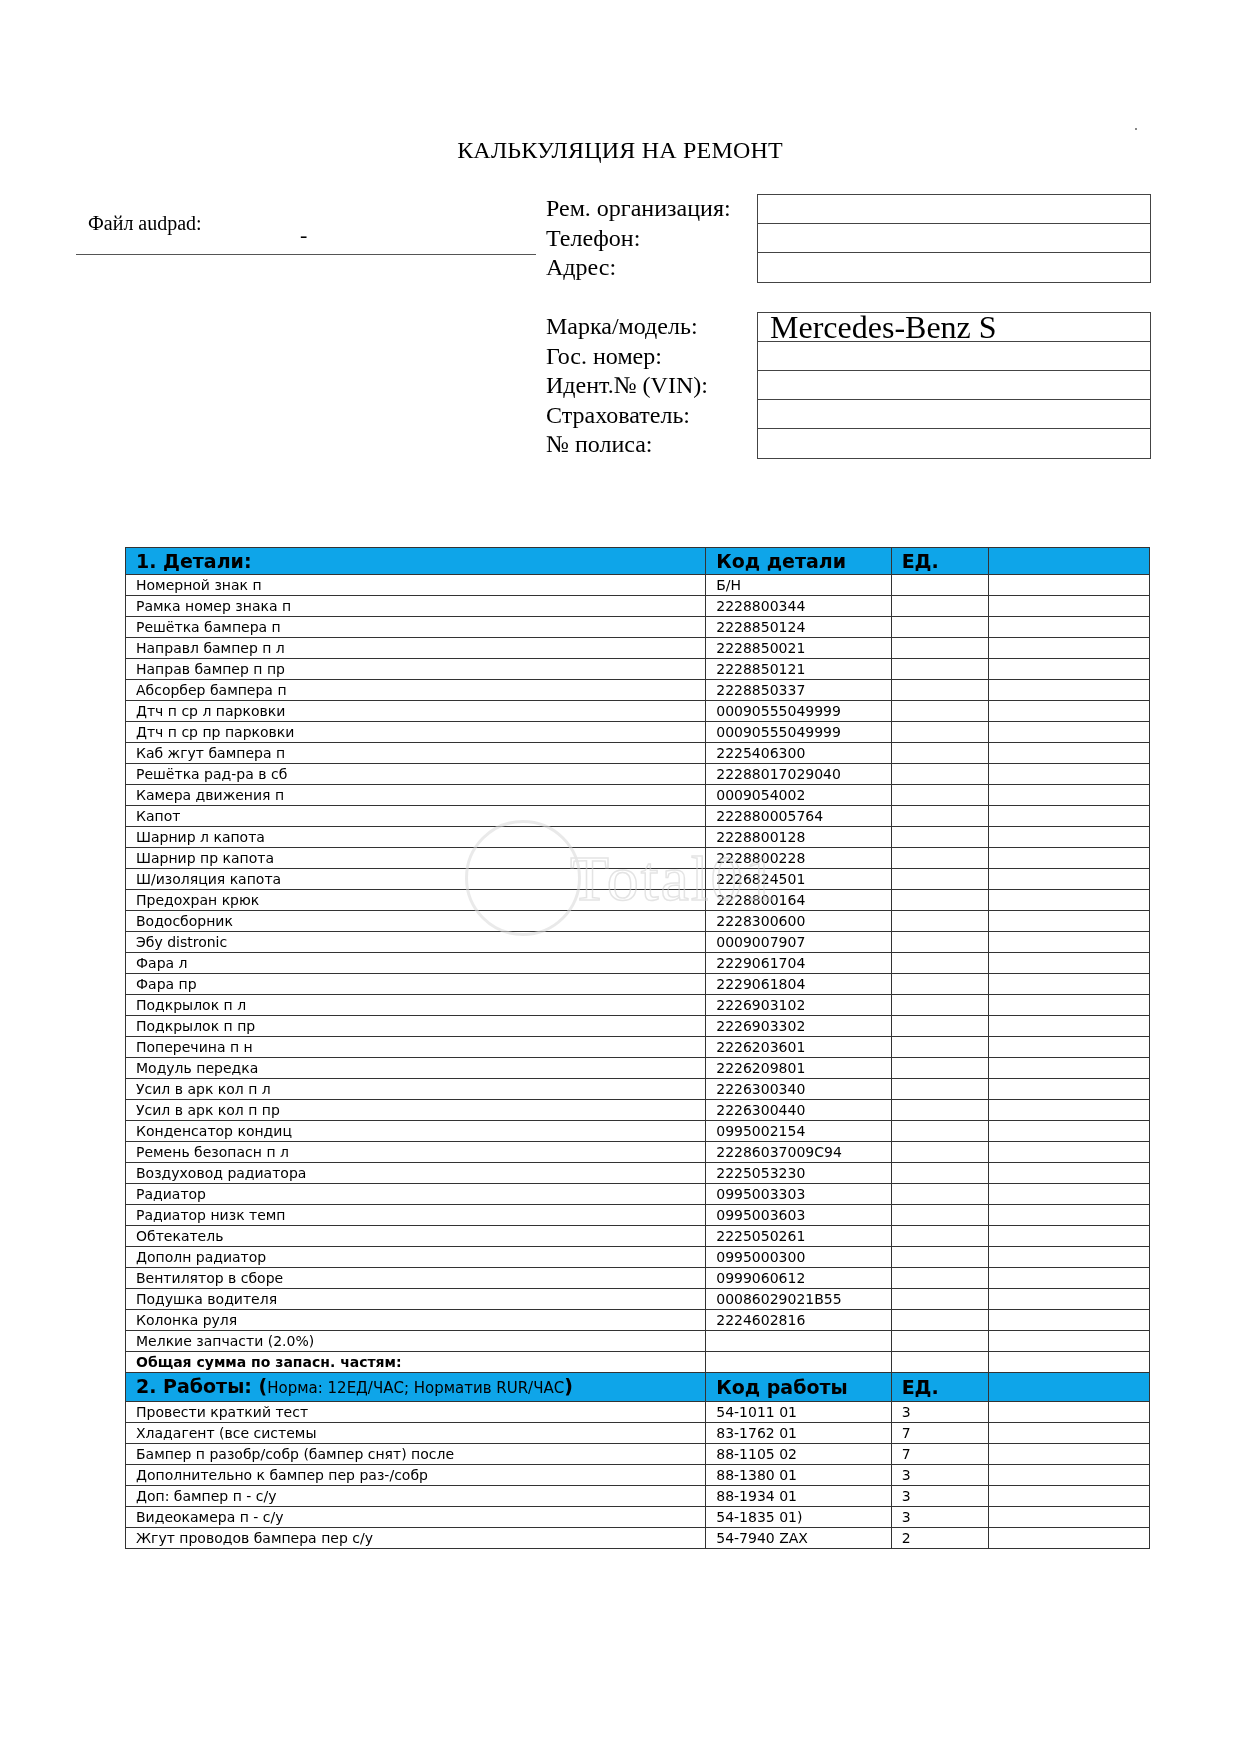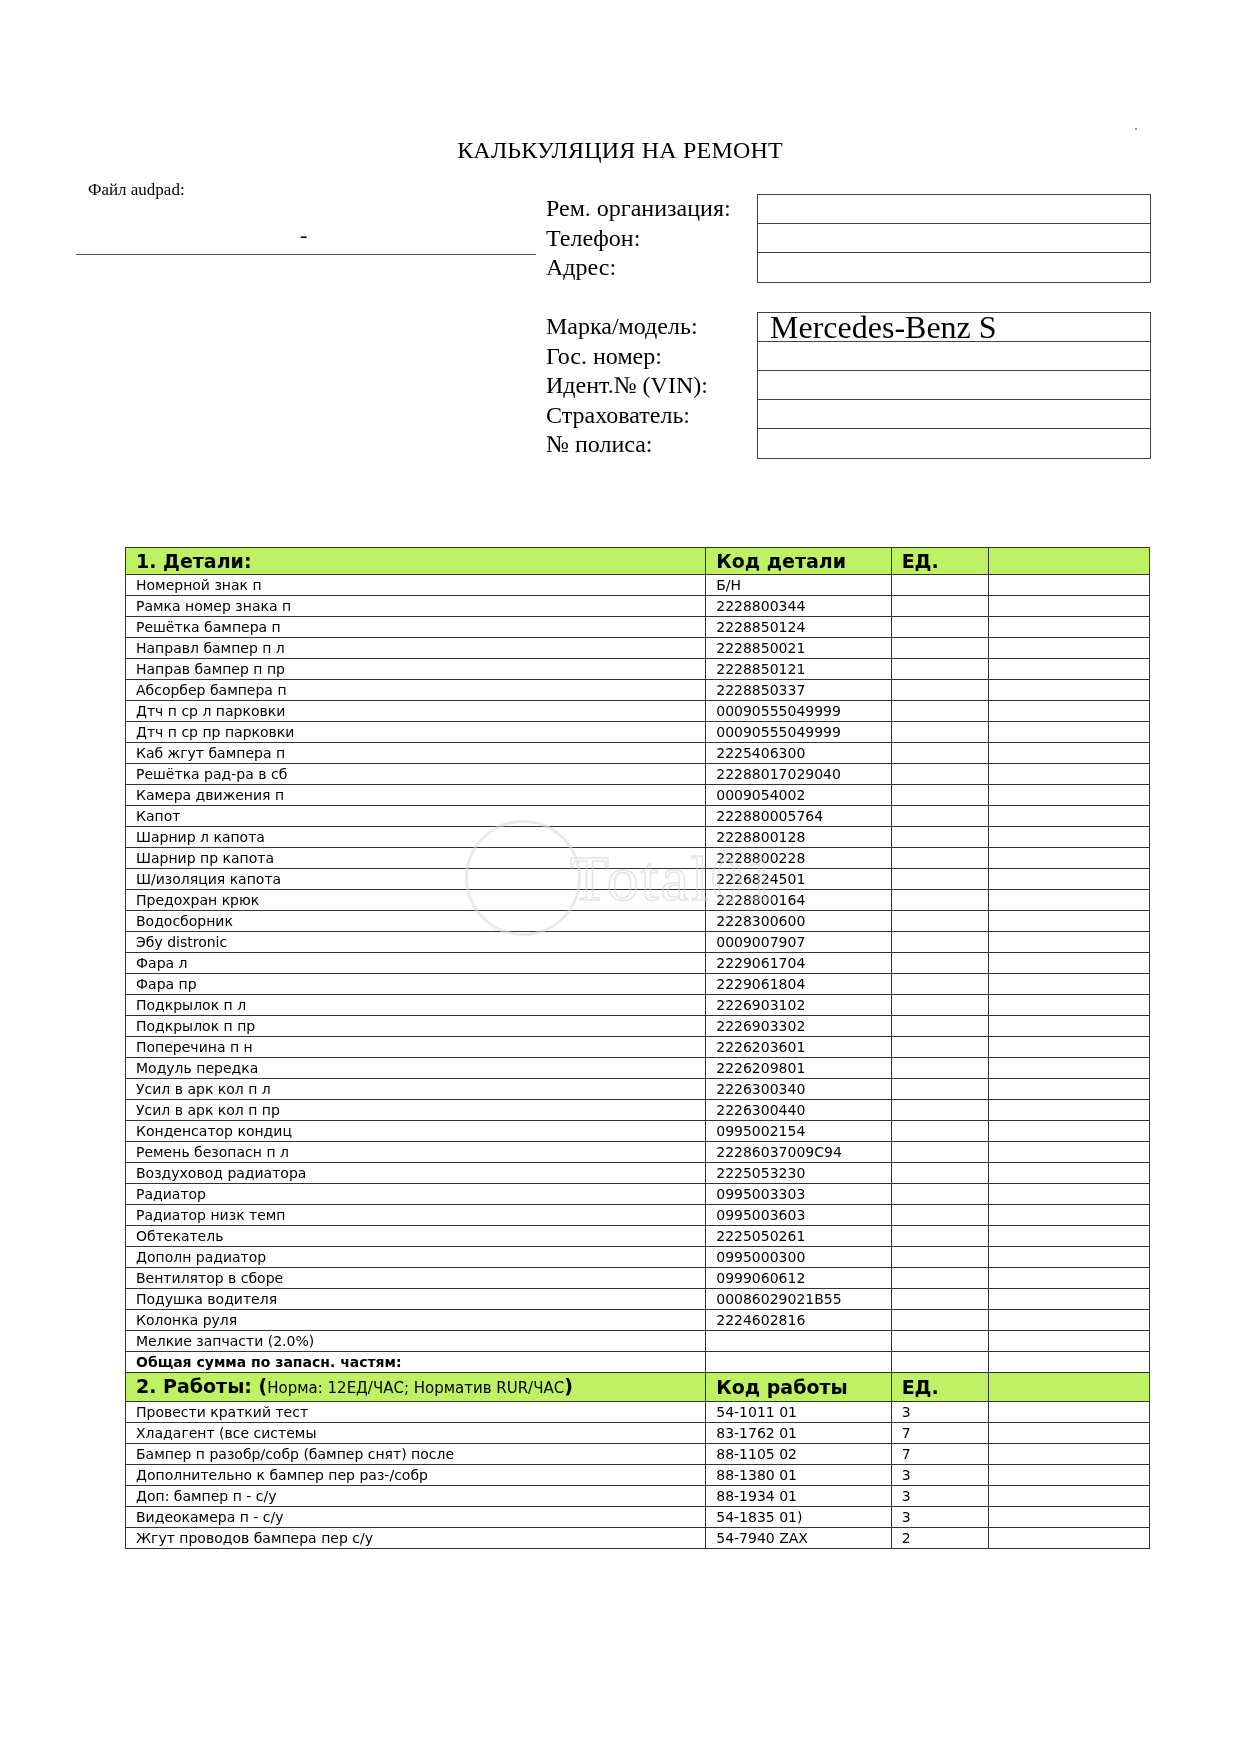--- a/index.html
+++ b/index.html
@@ -2,36 +2,36 @@
 <html><head>
 <meta charset="utf-8">
 <style>
   html, body { margin: 0; padding: 0; background: #ffffff; }
   body { width: 1240px; height: 1755px; position: relative; overflow: hidden; color: #000; }
   .serif { font-family: "Liberation Serif", "DejaVu Serif", serif; }
 
   .title { position: absolute; top: 137px; left: 0; width: 1240px; text-align: center; font-size: 24px; letter-spacing: 0.2px; }
   .dot { position: absolute; top: 128px; left: 1135px; width: 2px; height: 2px; background: #888; }
 
-  .file-label { position: absolute; left: 88px; top: 180px; font-size: 17px; }
+  .file-label { position: absolute; left: 88px; top: 212px; font-size: 20px; }
   .file-dash { position: absolute; left: 300px; top: 222px; font-size: 22px; }
   .file-line { position: absolute; left: 76px; top: 254px; width: 460px; height: 0; border-top: 1px solid #555; }
 
   .info-labels { position: absolute; left: 546px; font-size: 24px; line-height: 29.5px; }
   .info-boxes { position: absolute; left: 757px; width: 392px; border: 1px solid #444; }
   .info-box { height: 29px; border-bottom: 1px solid #444; box-sizing: border-box; font-size: 32px; padding-left: 12px; line-height: 29px; }
   .info-box:last-child { border-bottom: none; }
 
   table.calc { position: absolute; left: 125px; top: 547px; width: 1025px; border-collapse: collapse; font-family: "DejaVu Sans", "Liberation Sans", sans-serif; font-size: 14px; }
   table.calc td { border: 1px solid #333; height: 20px; padding: 0 0 0 10px; line-height: 20px; white-space: nowrap; overflow: hidden; }
   table.calc td.c1 { width: 571px; }
   table.calc td.c2 { width: 175px; }
   table.calc td.c3 { width: 87px; }
   table.calc td.c4 { width: 152px; }
-  table.calc tr.head td { background: #bef264; font-weight: bold; font-size: 19px; height: 26px; line-height: 26px; }
+  table.calc tr.head td { background: #0ea5e9; font-weight: bold; font-size: 19px; height: 26px; line-height: 26px; }
   table.calc tr.head td .norm { font-weight: normal; font-size: 15px; }
   table.calc tr.head td .paren { font-weight: bold; }
   table.calc tr.total td.c1 { font-weight: bold; }
 
   .watermark { position: absolute; left: 465px; top: 820px; width: 380px; height: 120px; pointer-events: none; opacity: 0.55; }
   .watermark .circle { position: absolute; left: 0; top: 0; width: 110px; height: 110px; border: 3px solid #d8d8d8; border-radius: 50%; }
   .watermark .text { position: absolute; left: 105px; top: 22px; font-family: "Liberation Serif", serif; font-size: 64px; color: transparent; -webkit-text-stroke: 1.5px #cfcfcf; letter-spacing: 2px; }
 </style>
 </head>
 <body>

